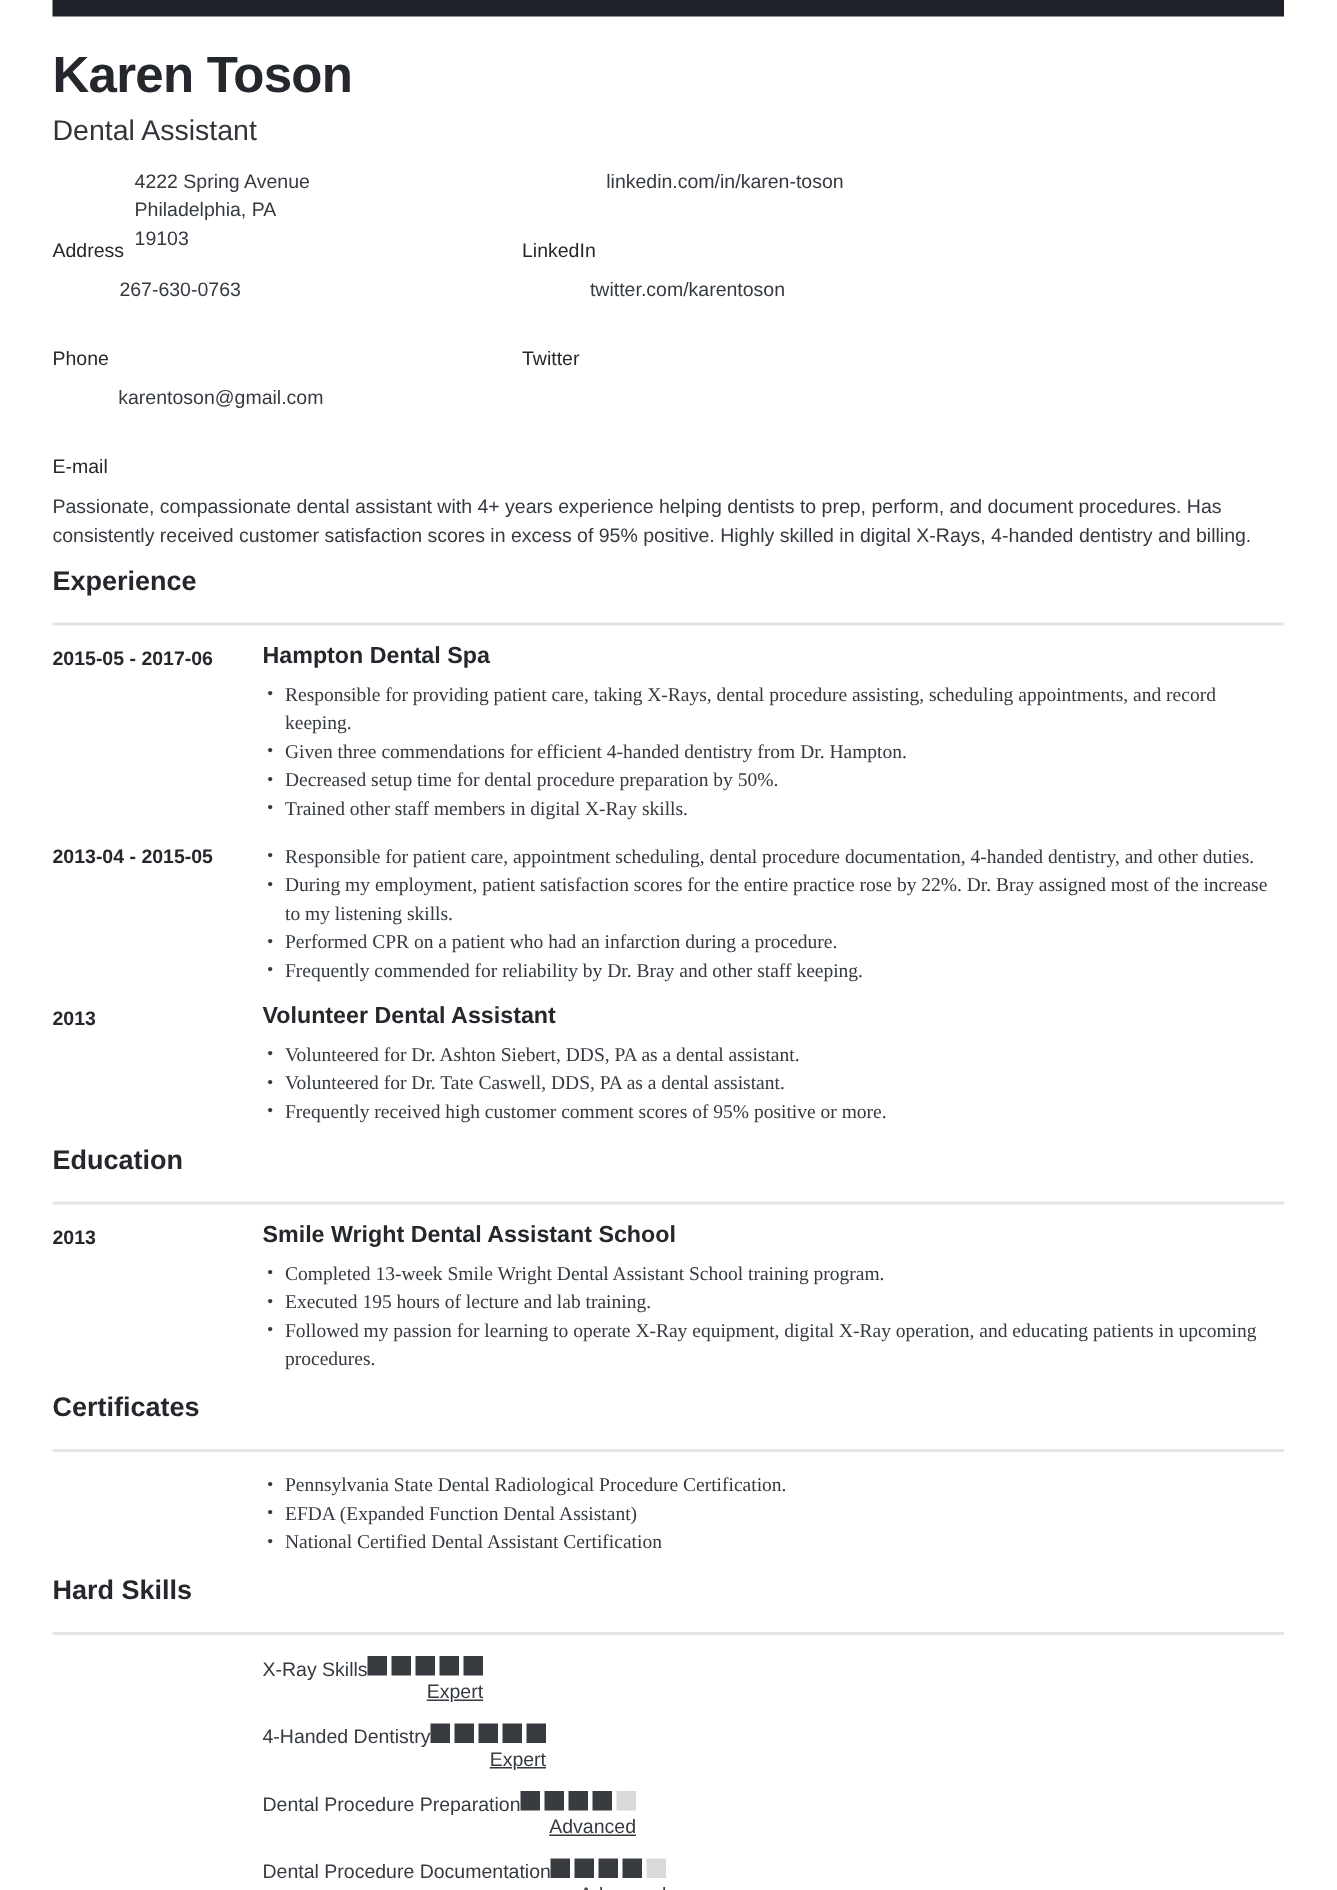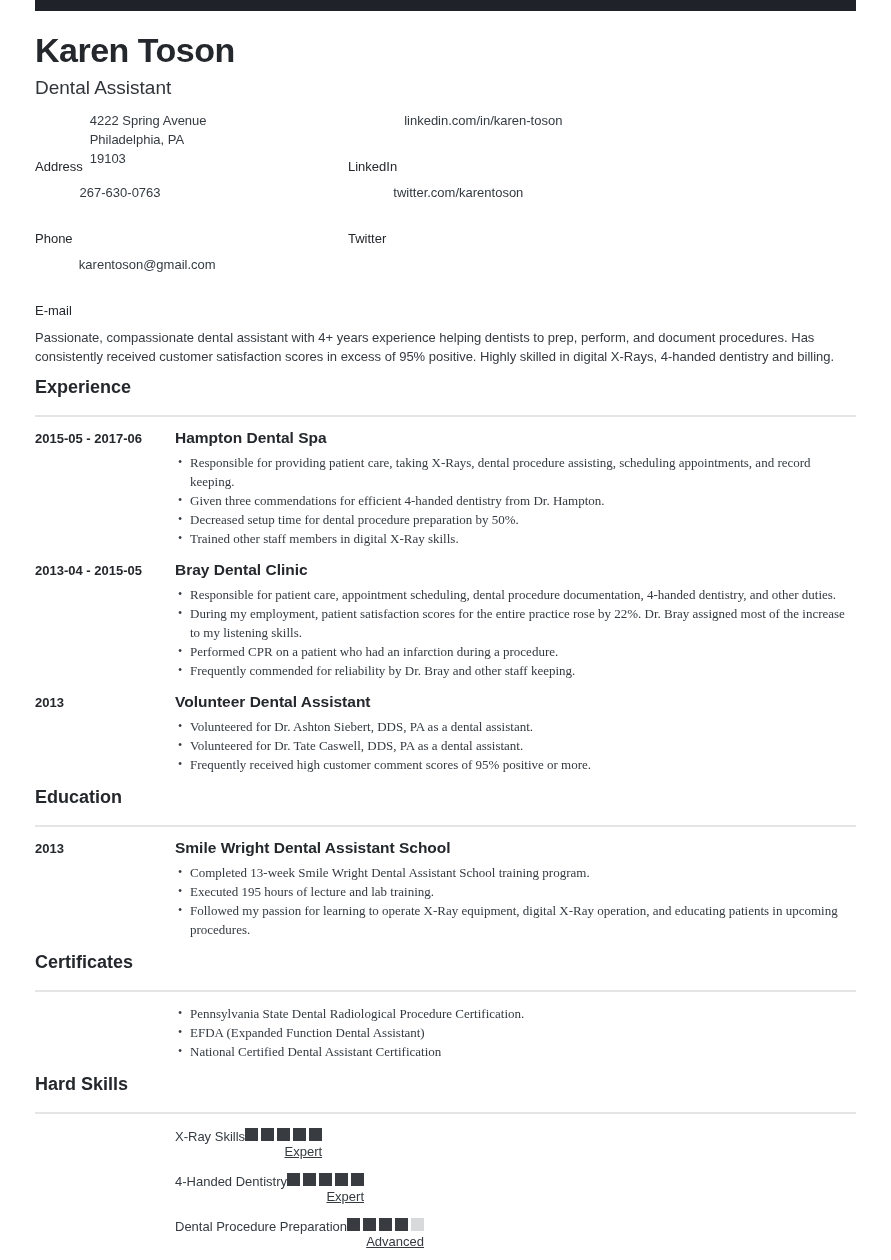--- a/index.html
+++ b/index.html
@@ -104,21 +104,20 @@
           <li>Given three commendations for efficient 4-handed dentistry from Dr. Hampton.</li>
           <li>Decreased setup time for dental procedure preparation by 50%.</li>
           <li>Trained other staff members in digital X-Ray skills.</li>
         </ul>
       </div>
     </div>
 
     <div class="entry">
       <div class="entry-date">2013-04 - 2015-05</div>
       <div>
-        <div class="entry-title">Bray Dental Clinic</div>
         <ul class="bullets">
           <li>Responsible for patient care, appointment scheduling, dental procedure documentation, 4-handed dentistry, and other duties.</li>
           <li>During my employment, patient satisfaction scores for the entire practice rose by 22%. Dr. Bray assigned most of the increase to my listening skills.</li>
           <li>Performed CPR on a patient who had an infarction during a procedure.</li>
           <li>Frequently commended for reliability by Dr. Bray and other staff keeping.</li>
         </ul>
       </div>
     </div>
 
     <div class="entry">

